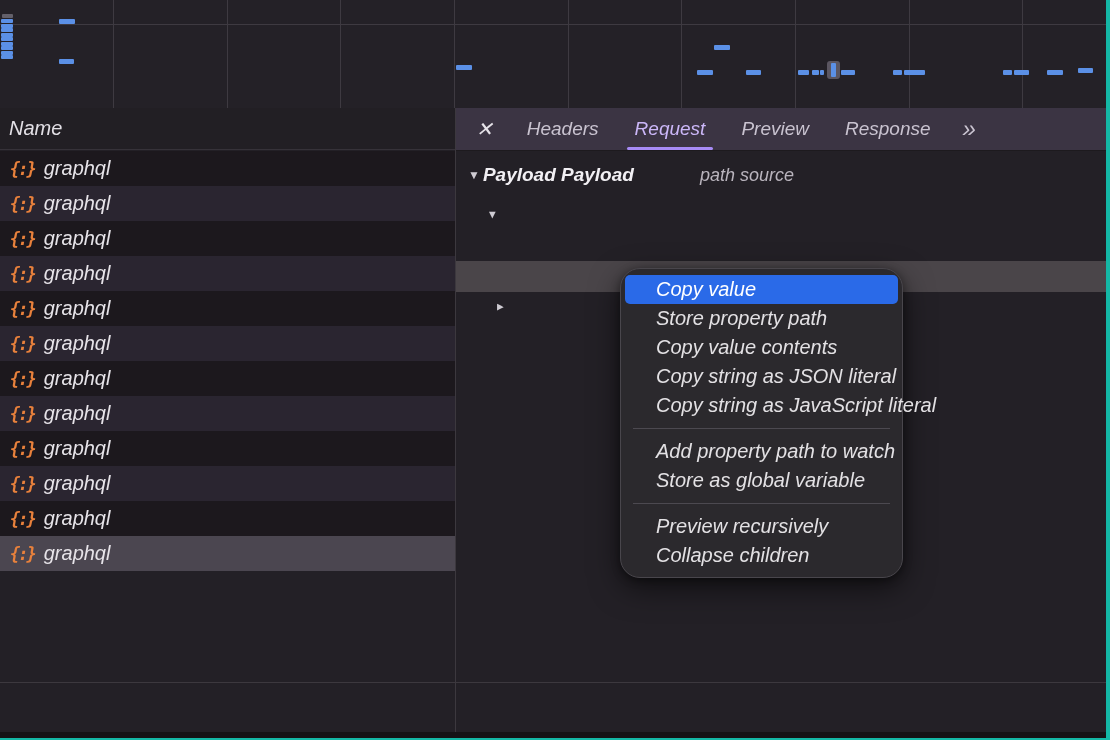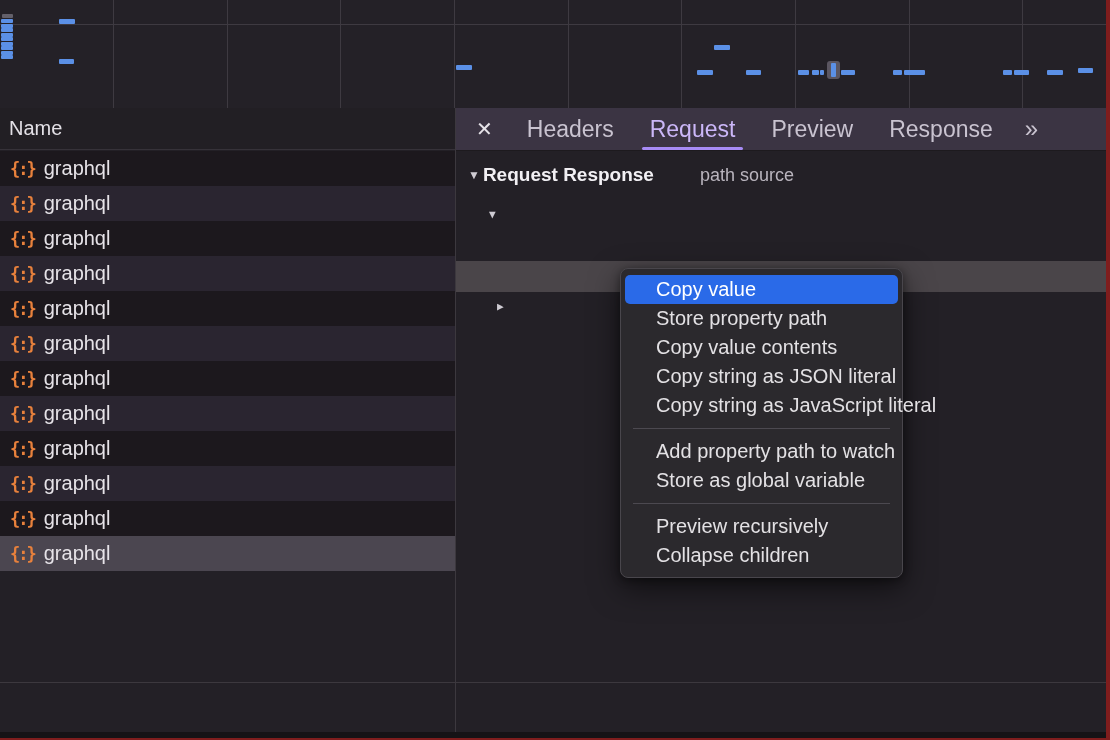--- a/index.html
+++ b/index.html
@@ -1,17 +1,17 @@
 <!DOCTYPE html>
 <html style="--hl: #2a6ae8;"><head>
 <meta charset="utf-8">
 <style>
   html,body{margin:0;padding:0;background:#ffffff;}
-  .screen{position:relative;width:1110px;height:740px;background:#7f1d1d;overflow:hidden;
-          font-family:"Liberation Sans",sans-serif;}
+  .screen{position:relative;width:1110px;height:740px;background:#14b8a6;overflow:hidden;
+          font-family:"Liberation Sans",sans-serif;font-style:italic;}
   .window{position:absolute;left:0;top:0;width:1106px;height:738px;background:#232026;overflow:hidden;}
 
   
   .overview{position:absolute;left:0;top:0;width:1106px;height:108px;background:#242127;
             border-bottom:1px solid #3a363c;overflow:hidden;}
   .gridv{position:absolute;top:0;bottom:0;width:1px;background:#3e3a41;}
   .gridh{position:absolute;left:0;right:0;top:24px;height:1px;background:#3e3a41;}
   .bar{position:absolute;height:5px;border-radius:1px;}
   .marker{position:absolute;background:#5b5661;border-radius:3px;}
   .marker .mbar{position:absolute;left:4px;top:2px;bottom:2px;width:5px;border-radius:1px;}
@@ -31,21 +31,21 @@
 
   .v-divider{position:absolute;left:455px;top:108px;width:1px;height:624px;background:#3c383e;}
   .footer-line{position:absolute;left:0;top:682px;width:1106px;height:1px;background:#3c383e;}
   .bottom-bar{position:absolute;left:0;top:732px;width:1106px;height:6px;background:#151316;}
 
   
   .right-panel{position:absolute;left:456px;top:108px;width:650px;height:574px;overflow:hidden;}
   .tabbar{position:absolute;left:0;top:0;right:0;height:42px;background:#3b3443;
           border-bottom:1px solid #1d1a1e;display:flex;align-items:stretch;}
   .close-x{display:flex;align-items:center;padding:0 16px 0 20px;color:#e6e3e9;font-size:20px;cursor:pointer;}
-  .tab{display:flex;align-items:center;padding:0 18px;color:#c9c3d0;font-size:23px;
+  .tab{display:flex;align-items:center;padding:0 18px;color:#c9c3d0;font-size:19px;
        position:relative;cursor:pointer;}
   .tab.selected{color:#cbb7f8;}
   .tab.selected::after{content:"";position:absolute;left:10px;right:10px;bottom:0;height:3px;
                        background:#a78bf6;border-radius:2px;}
   .overflow-btn{display:flex;align-items:center;padding:0 14px;color:#c9c3d0;font-size:24px;cursor:pointer;}
 
   .payload-header{position:absolute;left:0;top:52px;height:30px;display:flex;align-items:center;}
   .tri{font-size:12px;color:#cfccd3;}
   .section-title{font-weight:bold;font-size:19px;color:#f2f0f4;margin-left:3px;}
   .view-source{position:absolute;left:244px;font-size:18px;color:#b9b4bd;white-space:nowrap;cursor:pointer;}
@@ -55,21 +55,21 @@
   .tree-row .tri{position:absolute;font-size:11px;top:0;}
   .row-preview{top:92px;}
   .row-preview .tri{left:33px;}
   .row-op{top:123px;}
   .row-query{top:153px;height:31px;line-height:31px;background:#4a4549;}
   .row-vars{top:184px;}
   .row-vars .tri{left:41px;}
 
   
   .context-menu{position:absolute;left:620px;top:268px;width:283px;background:#2b292d;
-                border:1px solid #49464c;border-radius:8px;padding:6px 0 7px 0;
+                border:1px solid #49464c;border-radius:20px;padding:6px 0 7px 0;
                 box-shadow:0 10px 30px rgba(0,0,0,.55),0 2px 8px rgba(0,0,0,.4);
                 box-sizing:border-box;z-index:10;}
   .menu-item{height:29px;line-height:29px;margin:0 4px;padding-left:31px;border-radius:5px;
              font-size:20px;color:#e3e1e4;white-space:nowrap;cursor:pointer;}
   .menu-item.highlighted{background:var(--hl,#2a6ae8);color:#ffffff;}
   .menu-sep{height:1px;background:#4c4950;margin:8px 12px 8px 12px;}
 </style>
 </head>
 <body>
 
@@ -188,21 +188,21 @@
             <div class="tab">Preview</div>
             <div class="tab">Response</div>
           </div>
         <div class="overflow-btn">
           <span>»</span>
         </div>
       </div>
 
       <div class="payload-header">
         <span class="tri" style="margin-left:12px">▼</span>
-        <span class="section-title">Request Response</span>
+        <span class="section-title">Payload Payload</span>
       </div>
       <div class="payload-header" style="left:0;width:100%">
         <span class="view-source">path source</span>
       </div>
 
       <div class="tree-row row-preview">
         <span class="tri">▼</span>
         
       </div>
 

